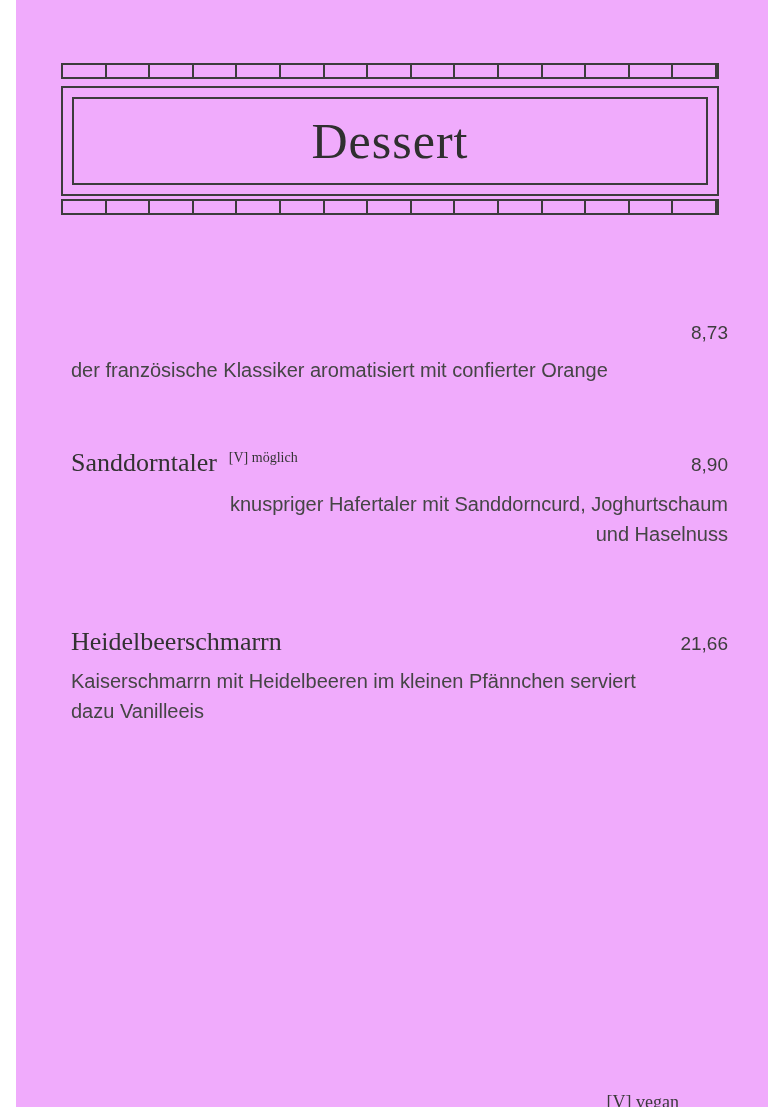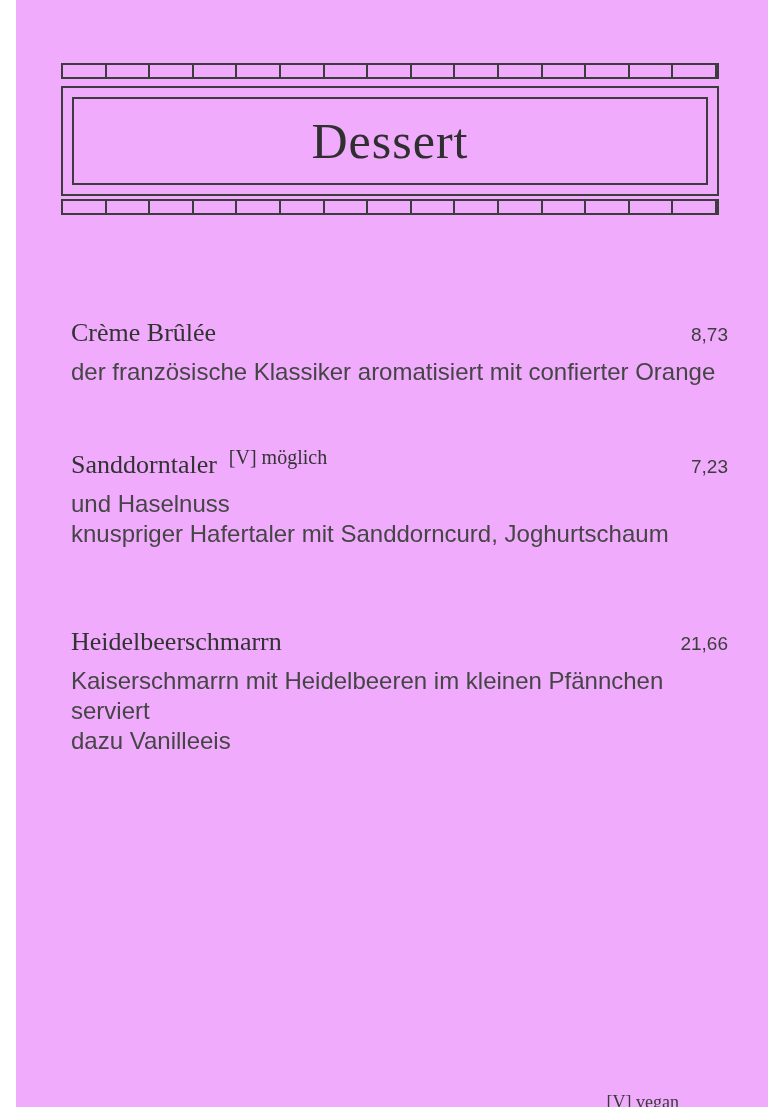--- a/index.html
+++ b/index.html
@@ -65,50 +65,50 @@
   }
 
   
   .menu {
     margin-left: 55px;
     width: 657px;
     margin-top: 102px;
   }
   .item { margin: 0; padding: 0; }
   .item-1 { margin-bottom: 62px; }
-  .item-2 { margin-bottom: 77px; }
+  .item-2 { margin-bottom: 77px; text-align: right; }
   .item-row {
     display: flex;
     align-items: baseline;
     line-height: 32px;
     margin-bottom: 6px;
   }
   .item-name {
     margin: 0;
     font-family: "Liberation Serif", serif;
     font-weight: 500;
     font-size: 26px;
     color: #323232;
   }
   .item-annotation {
     font-family: "Liberation Serif", serif;
-    font-size: 20px;
+    font-size: 14px;
     color: #333333;
     margin-left: 12px;
     position: relative;
     top: -9px;
   }
   .item-price {
     margin-left: auto;
     font-size: 19px;
     color: #3d3d3d;
   }
   .item-desc {
     margin: 0;
-    font-size: 24px;
+    font-size: 20px;
     line-height: 30px;
     color: #454545;
   }
 
   
   .legend {
     position: absolute;
     top: 1092px;
     right: 105px;
     font-family: "Liberation Serif", serif;
@@ -128,36 +128,35 @@
         <h1 class="title">Dessert</h1>
       </div>
     </div>
     <div class="strip strip-bottom"></div>
   </header>
 
   <main class="menu">
 
     <section class="item item-1">
       <div class="item-row">
-        <h2 class="item-name">Crème Brûlée</h2>
         <span class="item-annotation"></span>
         <span class="item-price">8,73</span>
       </div>
       <p class="item-desc">der französische Klassiker aromatisiert mit confierter Orange</p>
       <p class="item-desc"></p>
     </section>
 
     <section class="item item-2">
       <div class="item-row">
         <h2 class="item-name">Sanddorntaler</h2>
         <span class="item-annotation">[V] möglich</span>
-        <span class="item-price">7,23</span>
+        <span class="item-price">8,90</span>
       </div>
+      <p class="item-desc">knuspriger Hafertaler mit Sanddorncurd, Joghurtschaum</p>
       <p class="item-desc">und Haselnuss</p>
-      <p class="item-desc">knuspriger Hafertaler mit Sanddorncurd, Joghurtschaum</p>
     </section>
 
     <section class="item item-3">
       <div class="item-row">
         <h2 class="item-name">Heidelbeerschmarrn</h2>
         <span class="item-annotation"></span>
         <span class="item-price">21,66</span>
       </div>
       <p class="item-desc">Kaiserschmarrn mit Heidelbeeren im kleinen Pfännchen serviert</p>
       <p class="item-desc">dazu Vanilleeis</p>

